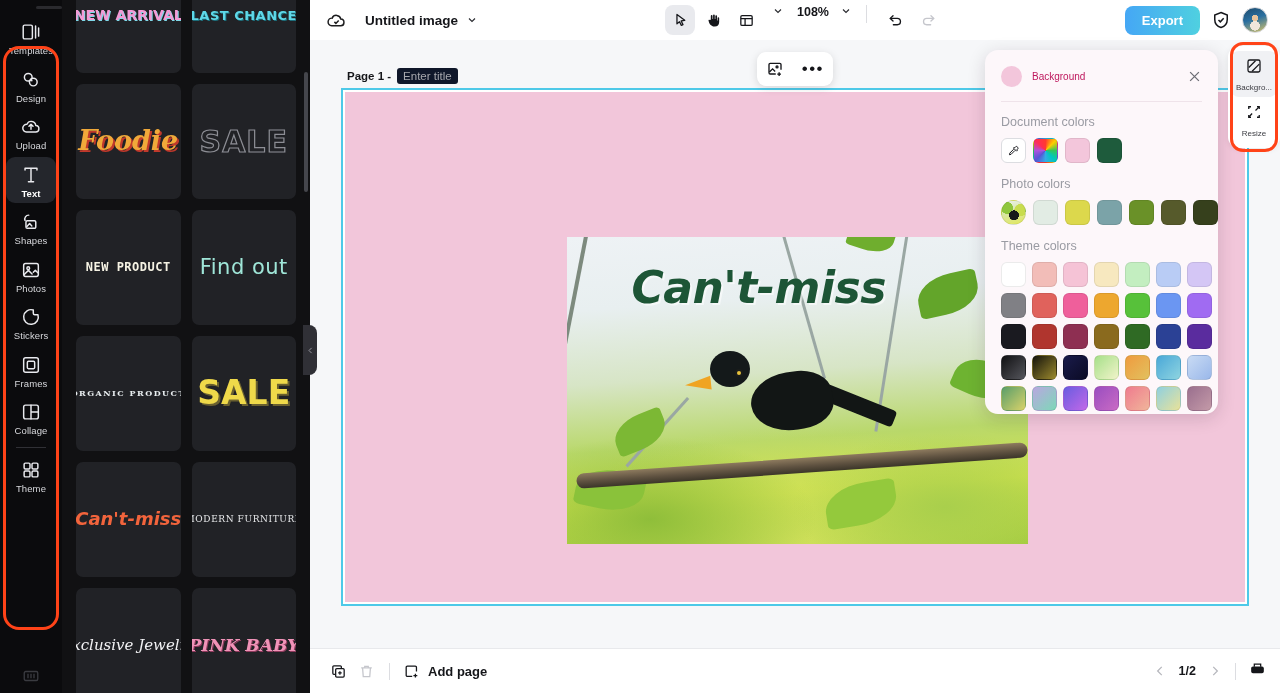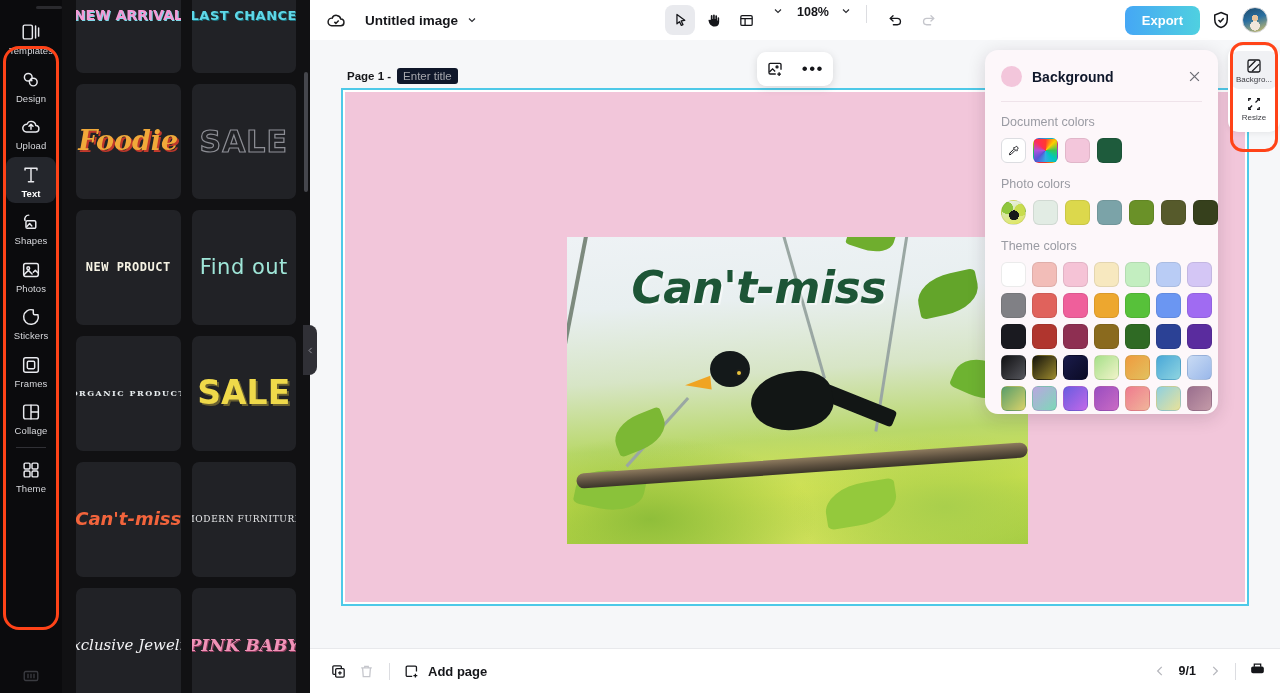--- a/index.html
+++ b/index.html
@@ -181,21 +181,21 @@
 
   
   .bg-panel {
     position: absolute; right: 62px; top: 50px; width: 233px; height: 364px;
     background: #fdf7fa; border-radius: 13px;
     box-shadow: 0 4px 18px rgba(40,20,40,.16); z-index: 18;
     padding: 16px 16px 0;
   }
   .bg-head { display: flex; align-items: center; gap: 10px; padding-bottom: 14px; }
   .bg-dot { width: 21px; height: 21px; border-radius: 50%; background: #f3c6db; flex: none; }
-  .bg-title { font-size: 14px; font-weight: bold; color: #0f172a; flex: 1; }
+  .bg-title { font-size: 10px; font-weight: normal; color: #be185d; flex: 1; }
   .bg-close { width: 15px; height: 15px; color: #6c6d74; cursor: pointer; }
   .bg-rule { height: 1px; background: #efe3ea; margin: 0 0 13px; }
   .sec-label { font-size: 12.5px; color: #9a9ba3; margin-bottom: 9px; }
   .sw-row { display: flex; gap: 7px; margin-bottom: 14px; }
   .sw {
     width: 25px; height: 25px; border-radius: 6px; flex: none; cursor: pointer;
     border: 1px solid rgba(0,0,0,.08);
   }
   .sw.picker {
     background: #fff; display: flex; align-items: center; justify-content: center;
@@ -217,21 +217,21 @@
 
   
   .right-rail {
     position: absolute; right: 0; top: 46px; width: 52px;
     background: #fff; border-radius: 11px; z-index: 22;
     box-shadow: 0 1px 6px rgba(0,0,0,.08);
     padding: 5px 0; display: flex; flex-direction: column; align-items: center;
   }
   .rr-item {
     width: 46px; padding: 6px 0 5px; display: flex; flex-direction: column;
-    align-items: center; gap: 1px; cursor: pointer; border-radius: 8px;
+    align-items: center; gap: 9px; cursor: pointer; border-radius: 8px;
   }
   .rr-item.on { background: #f0f1f4; }
   .rr-item svg { width: 18px; height: 18px; color: #15161a; }
   .rr-item .lbl { font-size: 8px; color: #3c3d43; line-height: 1; }
   .rr-highlight {
     position: absolute; right: 2px; top: 42px; width: 48px; height: 110px;
     border: 3px solid #ff4318; border-radius: 13px; z-index: 26; pointer-events: none;
   }
 
   
@@ -604,21 +604,21 @@
       <svg viewBox="0 0 24 24" fill="none" stroke="currentColor" stroke-width="1.8">
           <path d="M19 12V6.2A1.7 1.7 0 0 0 17.3 4.5H6.2A1.7 1.7 0 0 0 4.5 6.2v11.1A1.7 1.7 0 0 0 6.2 19H13"></path>
           <path d="M17.5 15v5.5M14.7 17.7h5.5"></path>
         </svg>
       <span class="lbl">Add page</span>
     </div>
     <div class="bb-right">
       <svg viewBox="0 0 24 24" fill="none" stroke="currentColor" stroke-width="2.2">
           <path d="M15 5l-7 7 7 7"></path>
         </svg>
-      <span class="pg">9/1</span>
+      <span class="pg">1/2</span>
       <svg viewBox="0 0 24 24" fill="none" stroke="currentColor" stroke-width="2.2">
           <path d="M9 5l7 7-7 7"></path>
         </svg>
       <span class="bb-div"></span>
       <span class="print">
         <svg viewBox="0 0 24 24" fill="none" stroke="#15161a" stroke-width="1.8">
             <path d="M7.5 8V4.5h9V8"></path>
             <rect x="4" y="8.5" width="16" height="8" rx="1.6" fill="#15161a" stroke="#15161a"></rect>
           </svg>
       </span>

